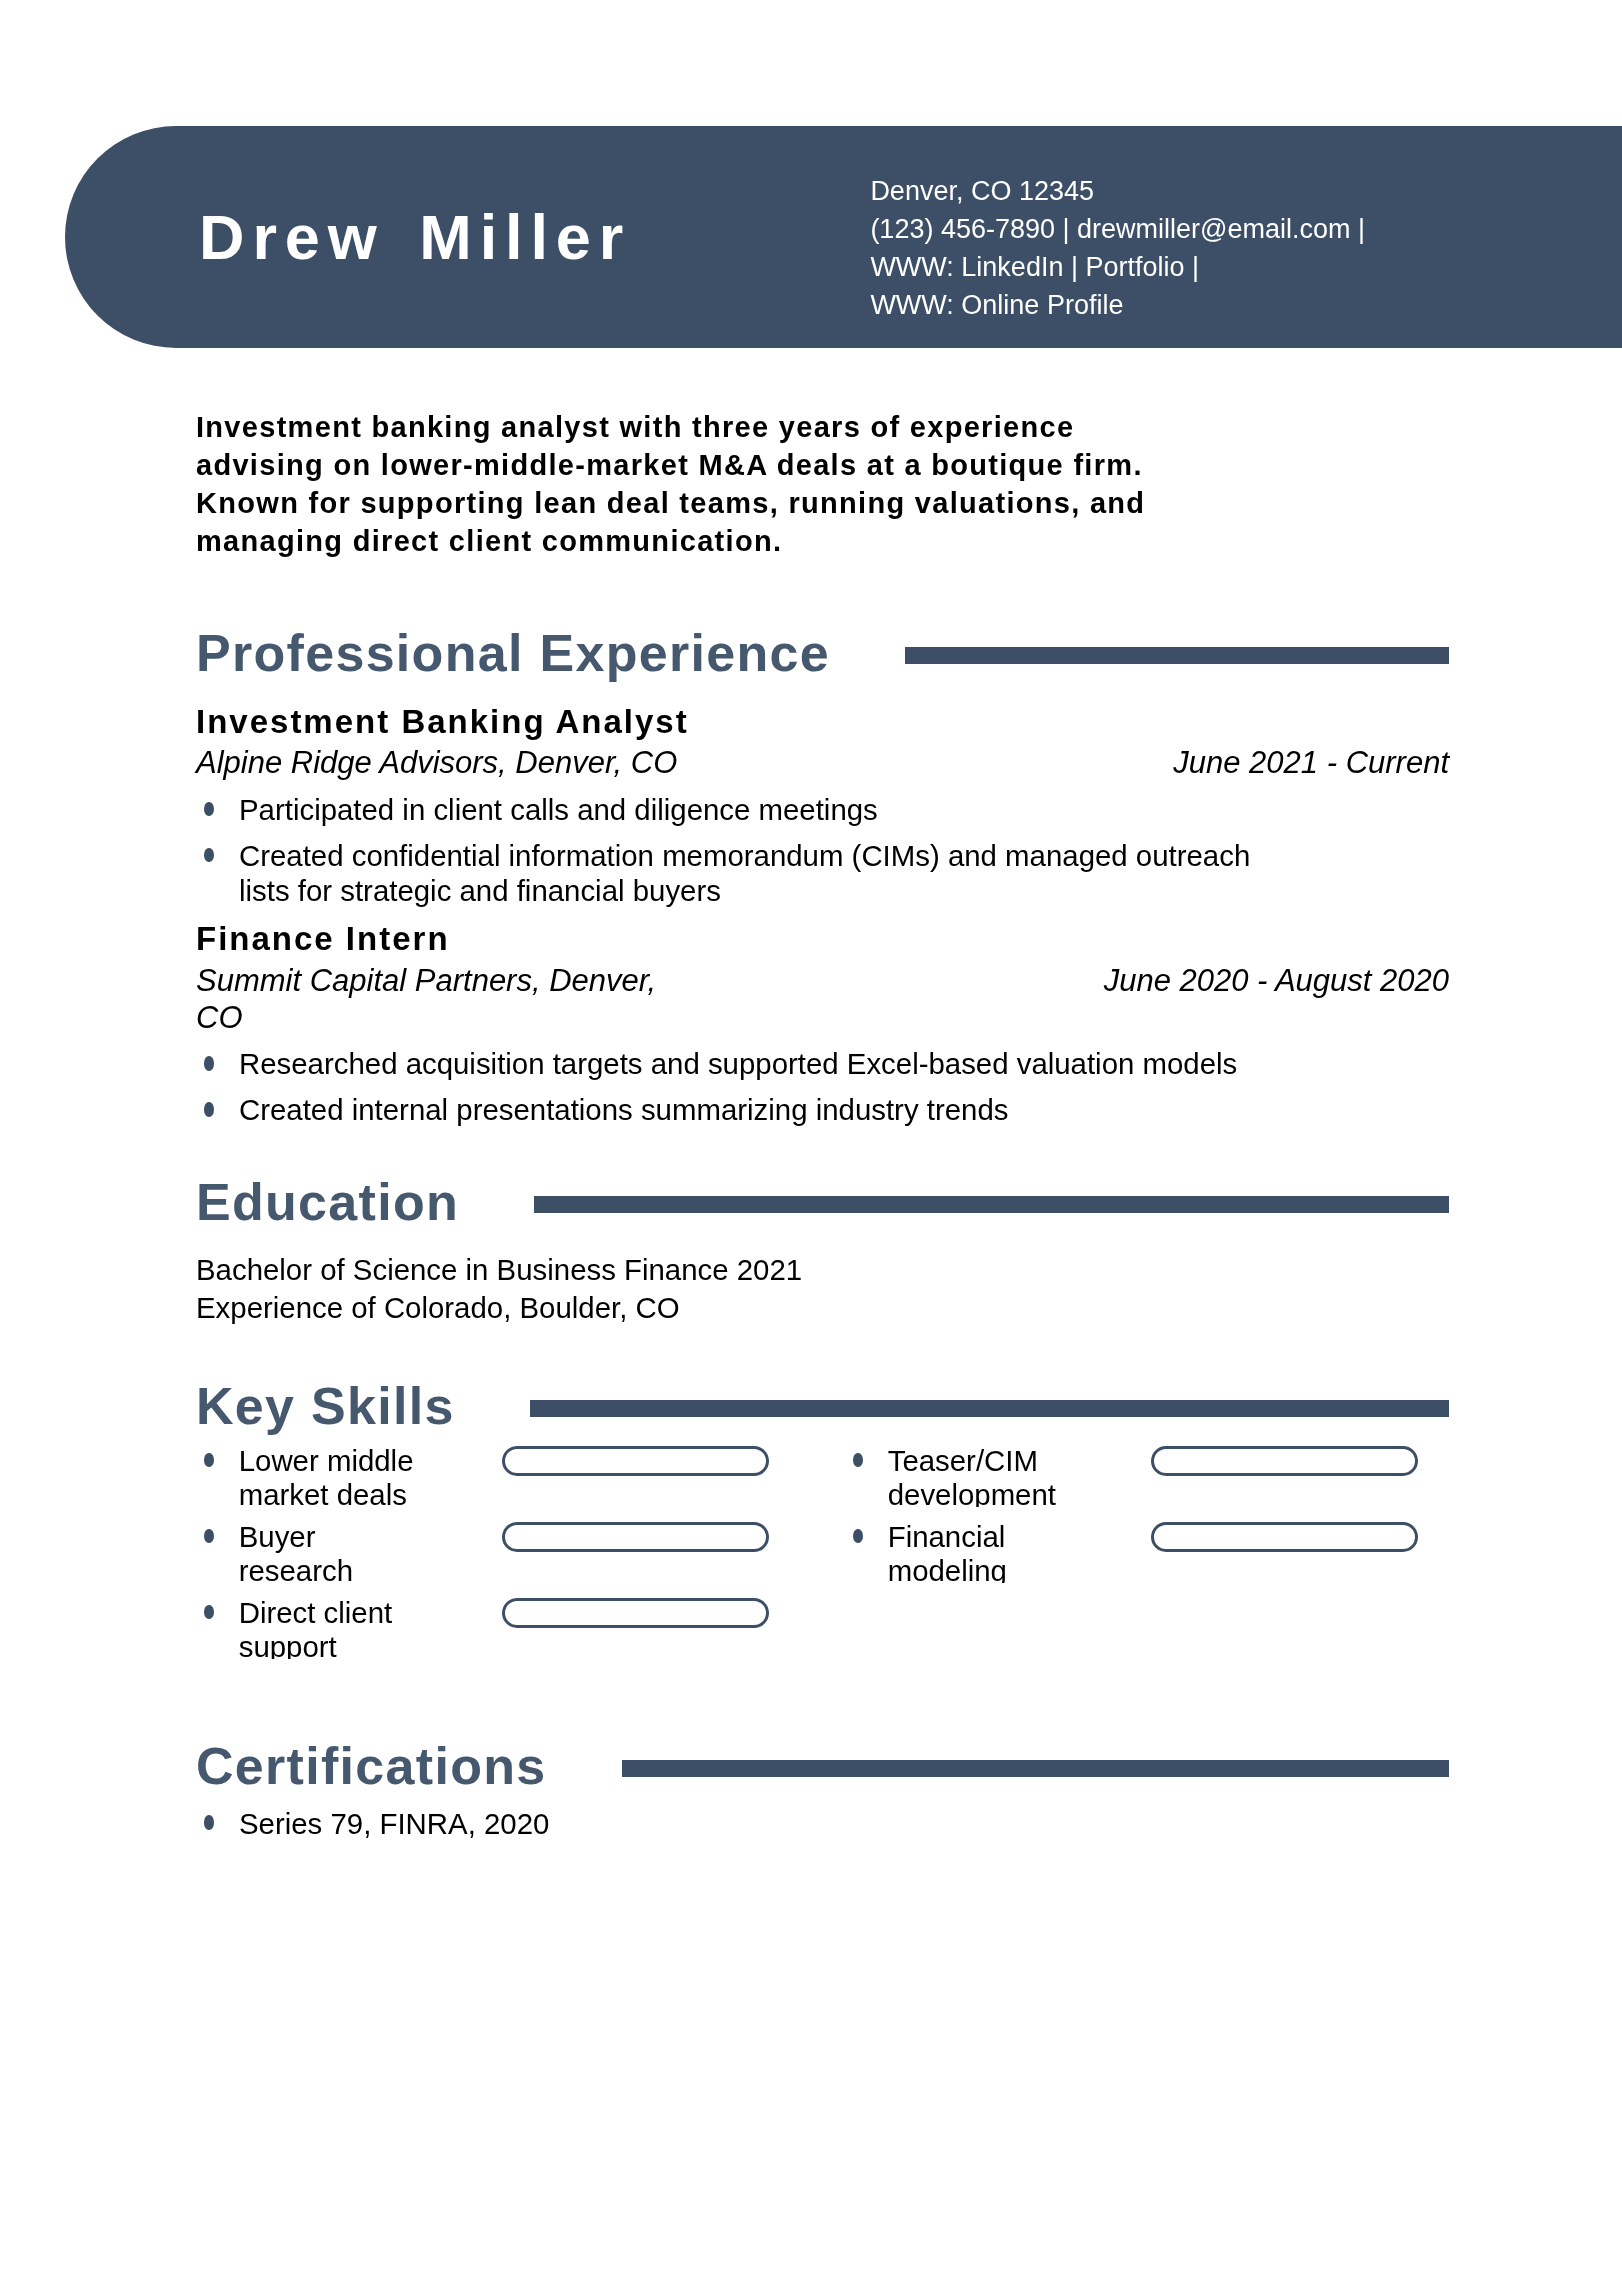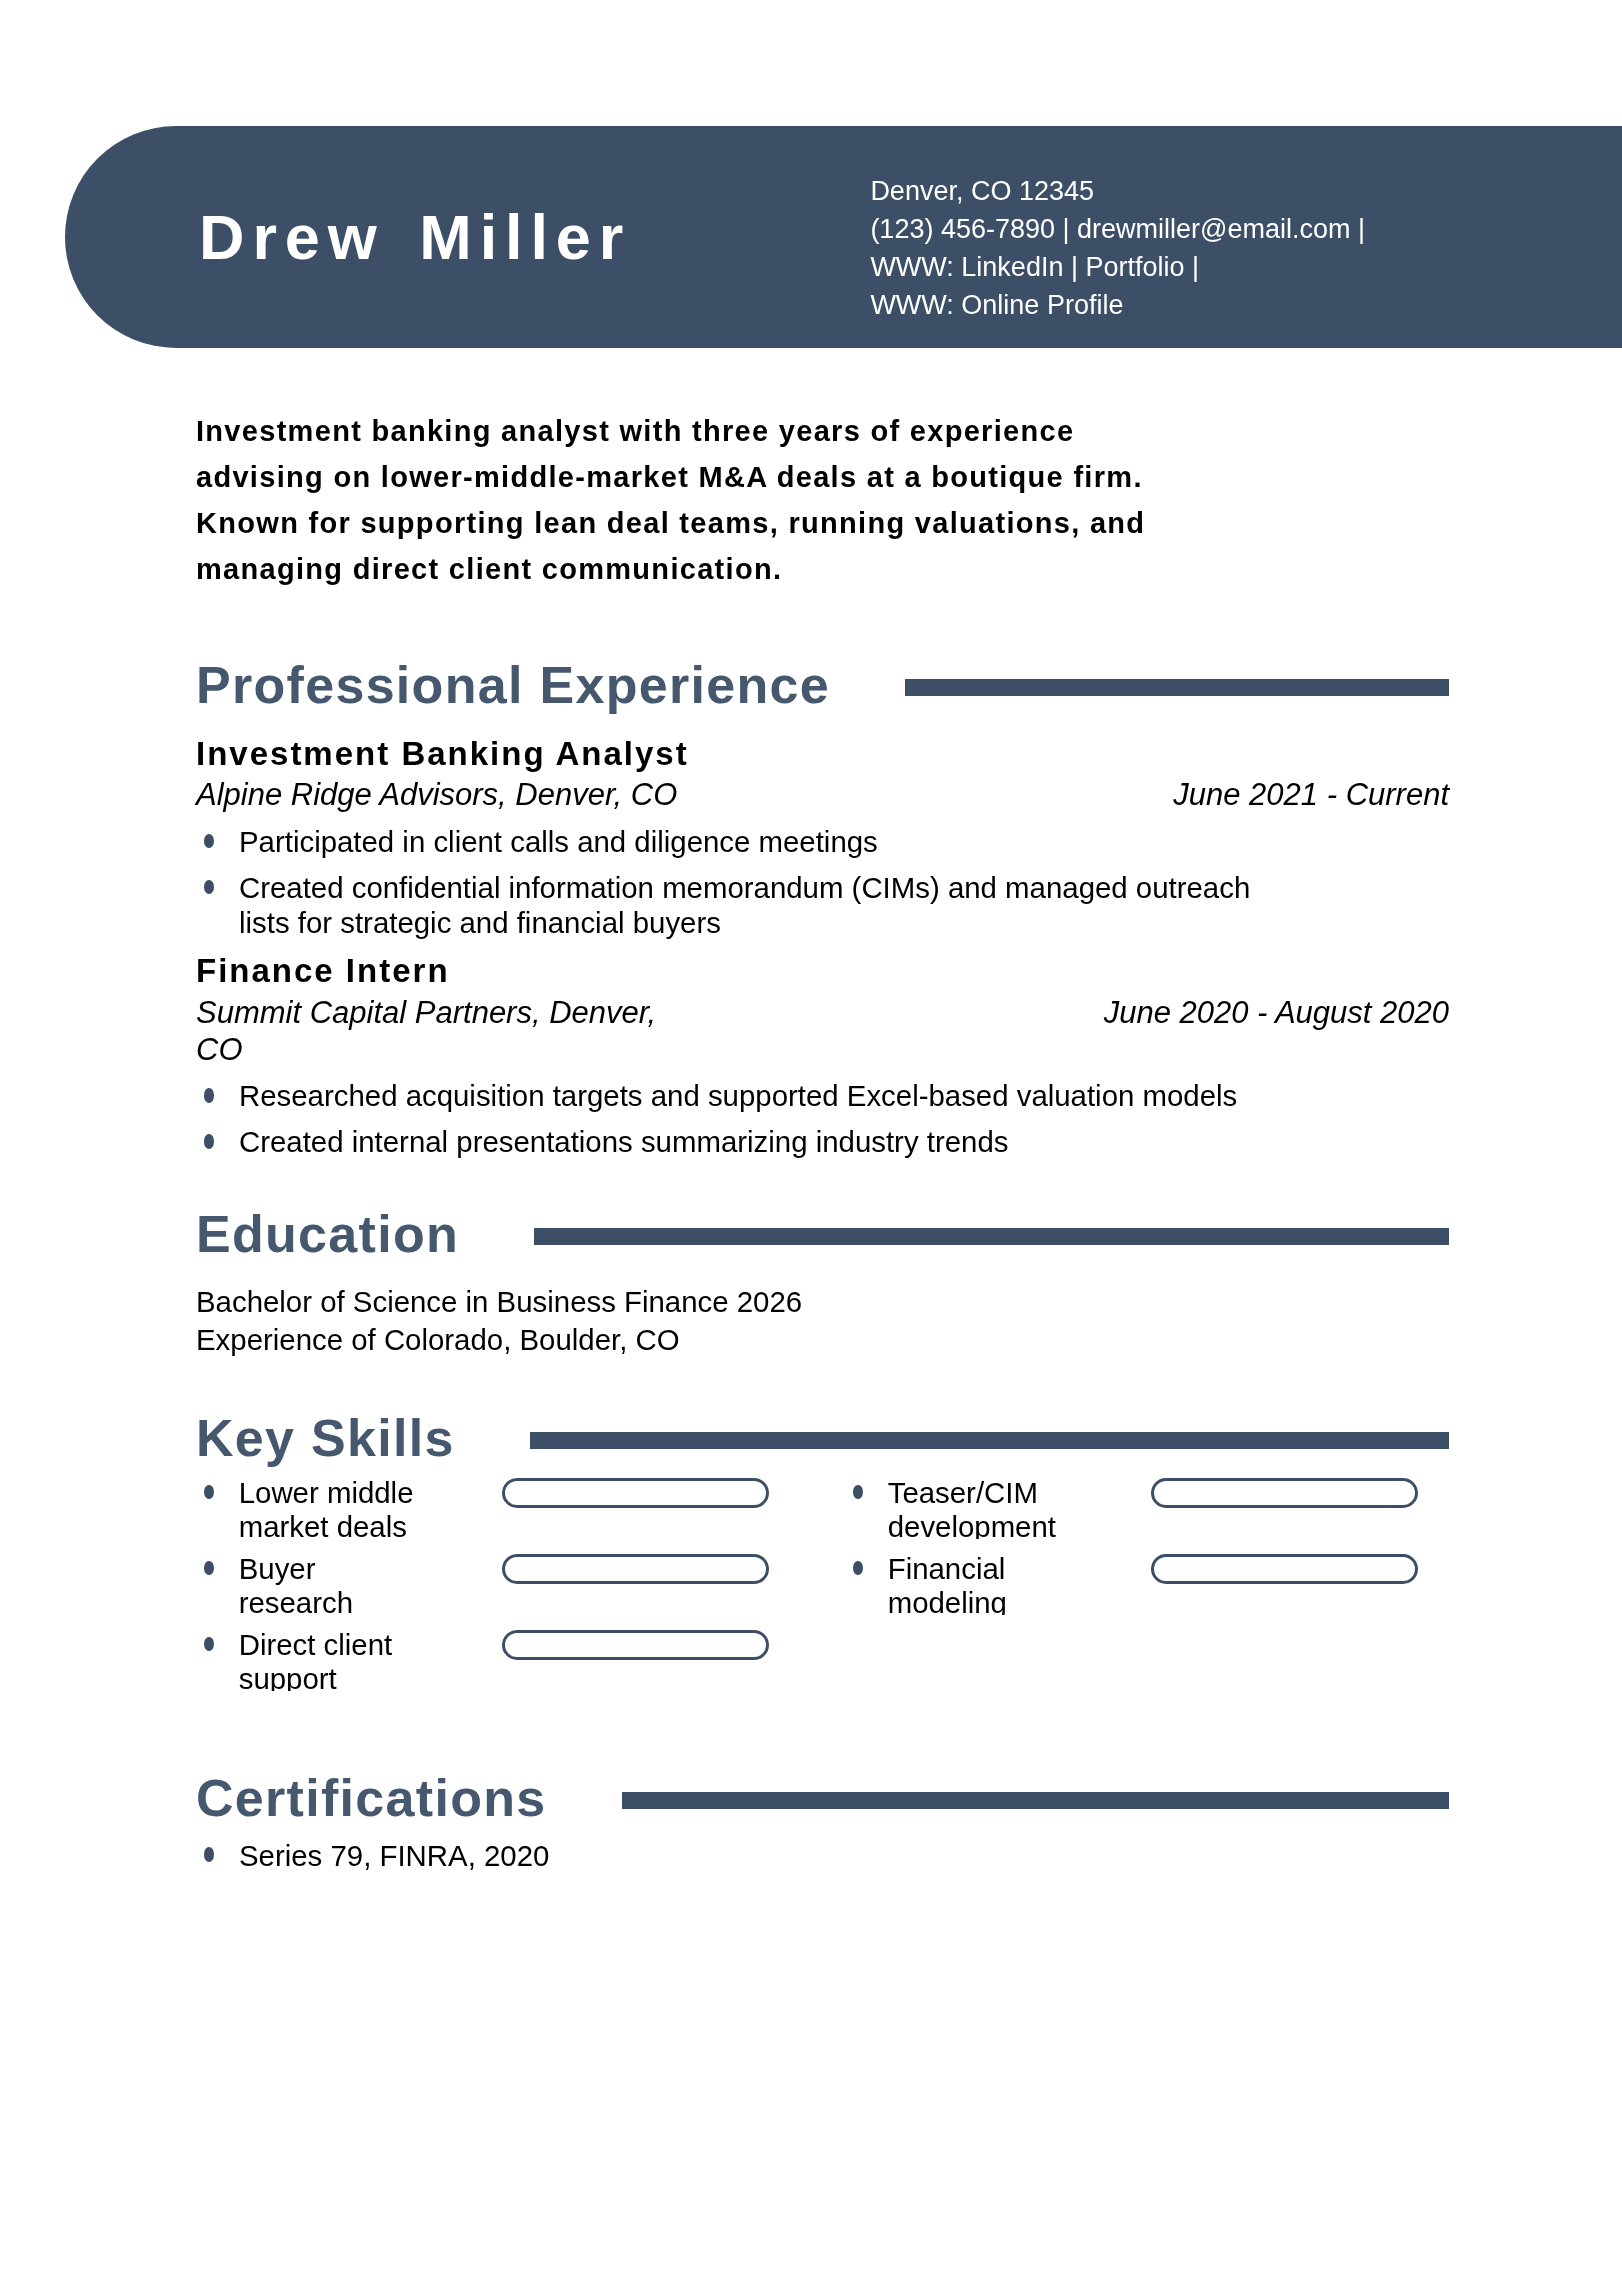--- a/index.html
+++ b/index.html
@@ -18,21 +18,21 @@
     letter-spacing:7.9px; word-spacing:9.2px; color:#ffffff; white-space:nowrap;
   }
   .contact {
     margin-left:auto; margin-right:257px; margin-top:22px;
     text-align:left; font-size:27px; line-height:38px;
     color:#ffffff; white-space:pre-line;
   }
   
   .content {margin:0 173px 0 196px;}
   .summary {
-    margin:60px 0 0 0; font-size:29px; line-height:46px;
+    margin:60px 0 0 0; font-size:29px; line-height:38px;
     font-weight:700; letter-spacing:1.3px; white-space:pre-line;
   }
   .sec-head {display:flex; align-items:center; margin-top:64px;}
   .sec-head h2 {
     margin:0; font-size:52px; line-height:58px; font-weight:700;
     color:#46586E; letter-spacing:1.3px; white-space:nowrap;
   }
   .rule {flex:1; height:17px; background:#3D4F66; margin-left:75px; margin-top:5.2px;}
   .edu-head  {margin-top:46px;}
   .skills-head {margin-top:50px;}
@@ -124,21 +124,21 @@
     </div>
     <ul class="bullets">
       <li>Researched acquisition targets and supported Excel-based valuation models</li>
       <li>Created internal presentations summarizing industry trends</li>
     </ul>
 
     <div class="sec-head edu-head">
       <h2>Education</h2>
       <div class="rule"></div>
     </div>
-    <p class="plain-line first">Bachelor of Science in Business Finance 2026</p>
+    <p class="plain-line first">Bachelor of Science in Business Finance 2021</p>
     <p class="plain-line">Experience of Colorado, Boulder, CO</p>
 
     <div class="sec-head skills-head">
       <h2>Key Skills</h2>
       <div class="rule"></div>
     </div>
 
     <div class="skills">
       <div class="col-left">
         <div class="skill-row">

